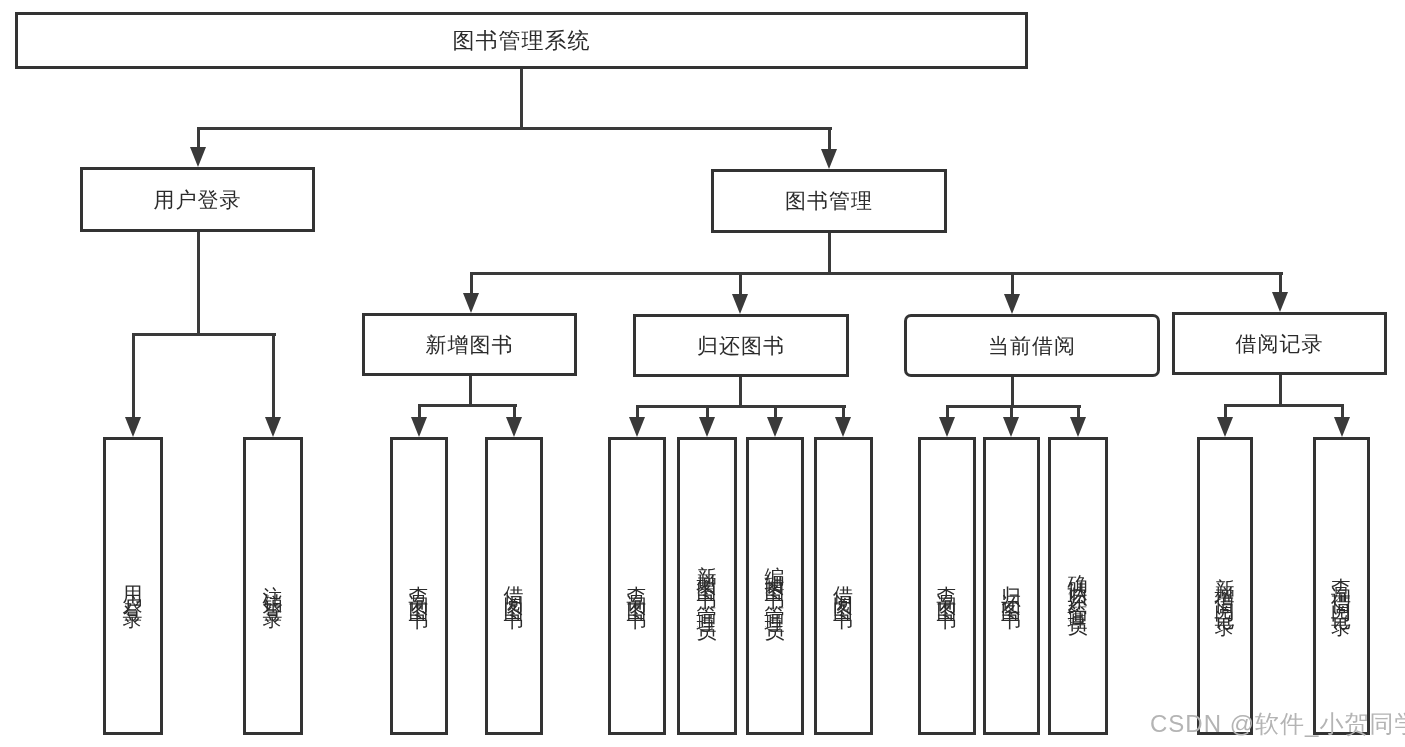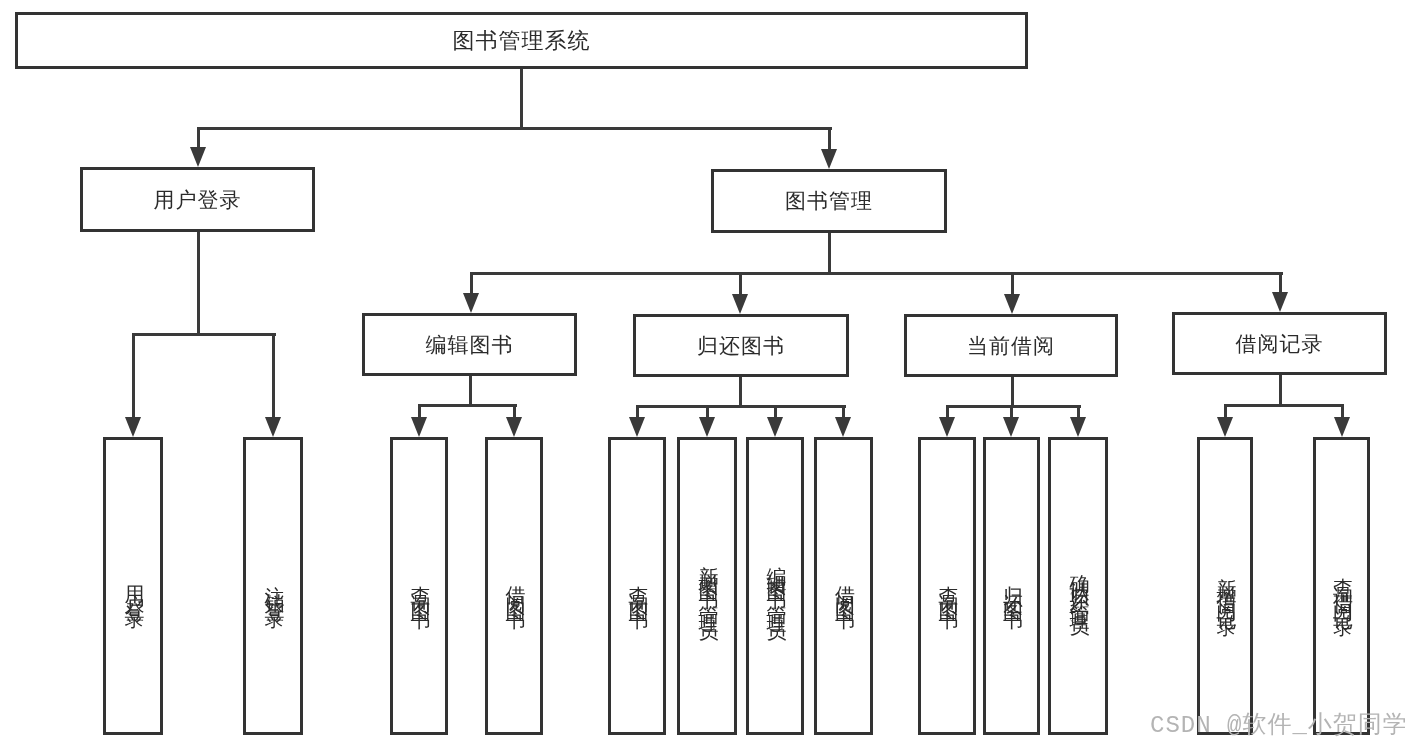--- a/index.html
+++ b/index.html
@@ -7,21 +7,21 @@
     --border:#333333;
     --text:#2b2b2b;
     --bg:#ffffff;
     --wm:#b4b4b4;
   }
   html,body{margin:0;padding:0;background:var(--bg);}
   #diagram-canvas{
     position:relative;
     width:1405px;height:747px;
     background:var(--bg);
-    font-family:Liberation Mono, monospace;
+    font-family:Liberation Sans, sans-serif;
     color:var(--text);
     overflow:hidden;
   }
   .hnode{
     position:absolute;
     box-sizing:border-box;
     border:3px solid var(--border);
     background:var(--bg);
     display:flex;align-items:center;justify-content:center;
     font-size:21px;
@@ -70,26 +70,26 @@
   </div>
 
   <div class="hnode" style="left:80px;top:167px;width:235px;height:65px;">
     <span>用户登录</span>
   </div>
   <div class="hnode" style="left:711px;top:169px;width:236px;height:64px;align-items:center;">
     <span>图书管理</span>
   </div>
 
   <div class="hnode" style="left:362px;top:313px;width:215px;height:63px;">
-    <span>编辑图书</span>
+    <span>新增图书</span>
   </div>
   <div class="hnode" style="left:633px;top:314px;width:216px;height:63px;">
     <span>归还图书</span>
   </div>
-  <div class="hnode" style="left:904px;top:314px;width:214px;height:63px;">
+  <div class="hnode" style="left:904px;top:314px;width:256px;height:63px;border-radius:7px;">
     <span>当前借阅</span>
   </div>
   <div class="hnode" style="left:1172px;top:312px;width:215px;height:63px;">
     <span>借阅记录</span>
   </div>
 
   <div class="vnode" style="left:103px;top:437px;width:60px;height:298px;">
     <span class="vtext">用户登录</span>
   </div>
   <div class="vnode" style="left:243px;top:437px;width:60px;height:298px;">

